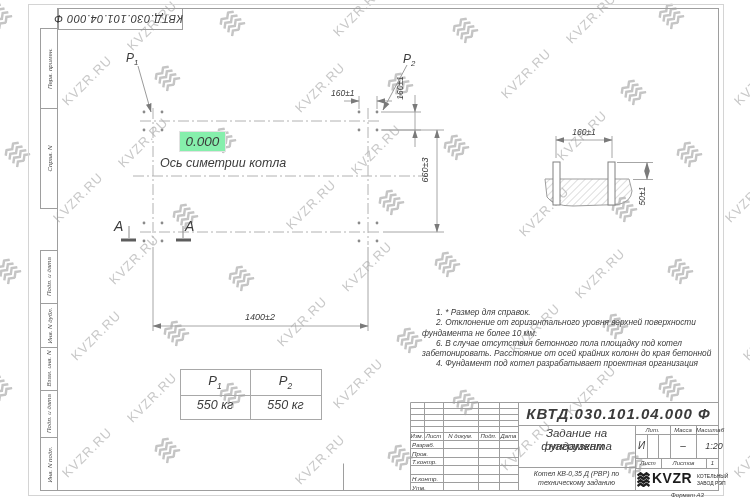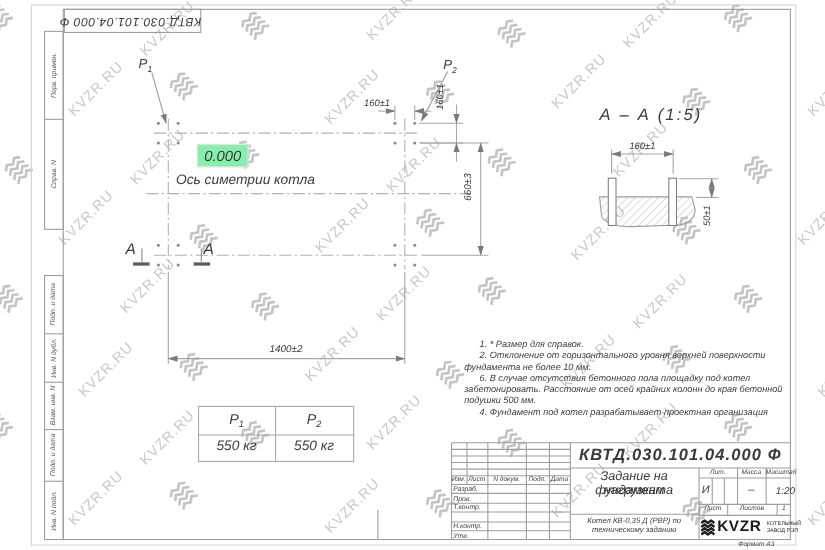--- a/index.html
+++ b/index.html
@@ -377,40 +377,38 @@
   </div>
   <div class="t ctr" style="left:155px;top:131px;width:45px;height:19px;line-height:19px;font-size:13.5px;background:#86efac;border:1px solid #e2e2e2;margin-left:24px;">0.000</div>
   <div class="t" style="left:160px;top:156px;font-size:12.5px;">Ось симетрии котла</div>
   <div class="t ctr" style="left:230px;top:312px;width:60px;font-size:9px;">1400±2</div>
   <div class="t ctr rot90" style="left:405px;top:165px;width:40px;font-size:9px;">660±3</div>
   <div class="t" style="left:331px;top:88px;font-size:8.5px;">160±1</div>
   <div class="t ctr rot90" style="left:383px;top:83px;width:34px;font-size:8.5px;">160±1</div>
   <div class="t" style="left:114px;top:218px;font-size:14px;">A</div>
   <div class="t" style="left:185px;top:218px;font-size:14px;">A</div>
 
-  <div class="t" style="left:545px;top:96px;font-size:15px;letter-spacing:2px;">А – А (1:5)</div>
   <div class="t ctr" style="left:564px;top:127px;width:40px;font-size:8.5px;">160±1</div>
   <div class="t ctr rot90" style="left:627px;top:191px;width:30px;font-size:8.5px;">50±1</div>
 
   <div class="t ctr" style="left:180px;top:373px;width:70px;font-size:13px;">
     <span>P</span><sub>1</sub>
   </div>
   <div class="t ctr" style="left:250px;top:373px;width:71px;font-size:13px;">
     <span>P</span><sub>2</sub>
   </div>
   <div class="t ctr" style="left:180px;top:398px;width:70px;font-size:12.5px;">550 кг</div>
   <div class="t ctr" style="left:250px;top:398px;width:71px;font-size:12.5px;">550 кг</div>
 
   <div class="t" style="left:422px;top:307px;width:298px;font-size:8.3px;line-height:10.3px;">
     <div class="note-line note-indent">1. * Размер для справок.</div>
     <div class="note-line note-indent">2. Отклонение от горизонтального уровня верхней поверхности</div>
     <div class="note-line">фундамента не более 10 мм.</div>
     <div class="note-line note-indent">6. В случае отсутствия бетонного пола площадку под котел</div>
     <div class="note-line">забетонировать. Расстояние от осей крайних колонн до края бетонной</div>
-    <div class="note-line">подушки 500 мм.</div>
     <div class="note-line note-indent">4. Фундамент под котел разрабатывает проектная организация</div>
   </div>
 
   <div class="t ctr" style="left:518px;top:403px;width:201px;height:22px;line-height:22px;font-size:15px;letter-spacing:1px;font-weight:bold;">КВТД.030.101.04.000 Ф</div>
   <div class="t ctr" style="left:518px;top:427px;width:117px;font-size:11.5px;">Задание на</div>
   <div class="t ctr" style="left:518px;top:440px;width:117px;font-size:11.5px;">нагрузкам</div>
   <div class="t ctr" style="left:518px;top:440px;width:117px;font-size:11.5px;">фундамента</div>
   <div class="t ctr" style="left:518px;top:470px;width:117px;font-size:7px;">Котел КВ-0,35 Д (РВР) по</div>
   <div class="t ctr" style="left:518px;top:479px;width:117px;font-size:7px;">техническому заданию</div>
 

